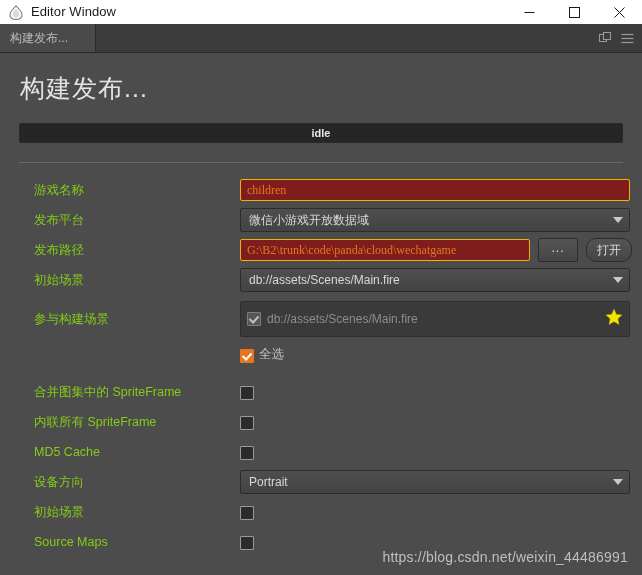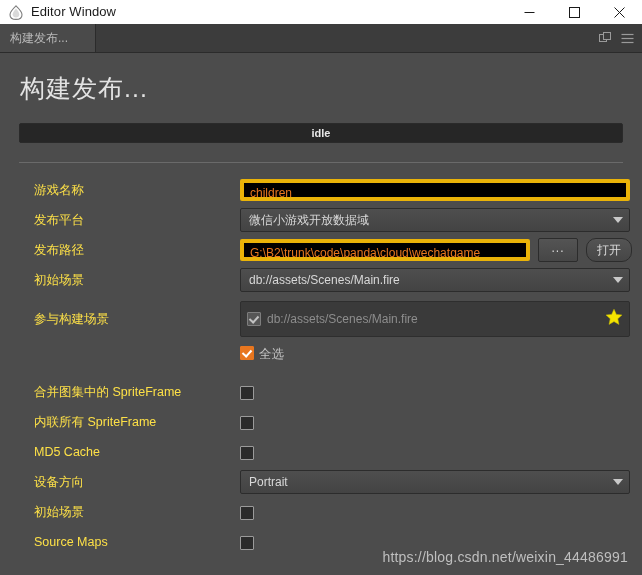--- a/index.html
+++ b/index.html
@@ -158,41 +158,42 @@
   .row {
     position: relative;
     height: 30px;
     display: flex;
     align-items: center;
   }
   .row-label {
     position: absolute;
     left: 34px;
     font-size: 12.5px;
-    color: #fde047;
+    color: #84cc16;
     white-space: nowrap;
   }
   .row-field {
     position: absolute;
     left: 240px;
   }
 
   .textinput {
     width: 390px;
     height: 22px;
     box-sizing: border-box;
-    background: #000000;
-    border: 4px solid #eab308;
+    background: #7f1d1d;
+    border: 1px solid #eab308;
     border-radius: 2px;
     color: #e8761f;
     font-size: 12px;
     padding: 0 6px;
     line-height: 20px;
     white-space: nowrap;
     overflow: hidden;
+    font-family: Liberation Serif, serif;
   }
 
   .dropdown {
     width: 390px;
     height: 24px;
     box-sizing: border-box;
     background: linear-gradient(#4e4e4e, #434343);
     border: 1px solid #2c2c2c;
     border-radius: 2px;
     display: flex;
@@ -304,21 +305,21 @@
   .selectall-row {
     position: relative;
     height: 22px;
     display: flex;
     align-items: center;
   }
   .selectall-inner {
     position: absolute;
     left: 240px;
     display: flex;
-    align-items: flex-start;
+    align-items: flex-end;
   }
   .selectall-label {
     font-size: 12.5px;
     color: #c6c6c6;
     margin-left: 5px;
     white-space: nowrap;
   }
 
   .star { flex: 0 0 auto; }
 

